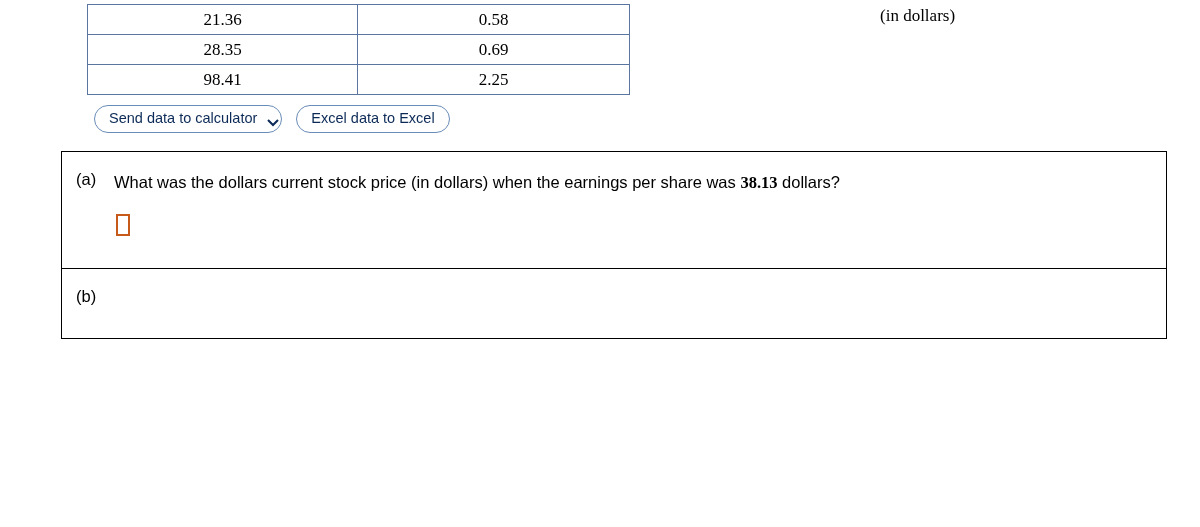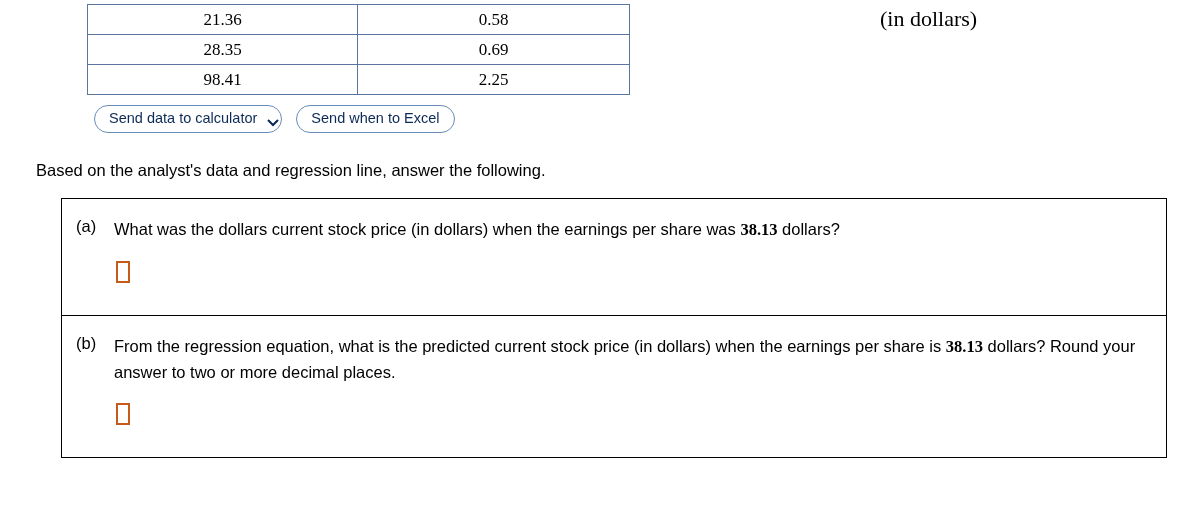--- a/index.html
+++ b/index.html
@@ -11,21 +11,21 @@
     color: #000;
     background: #fff;
     width: 1200px;
   }
   .container { position: relative; }
   .top-text {
     position: absolute;
     left: 880px;
     top: 2px;
     font-family: Georgia, 'Times New Roman', serif;
-    font-size: 22px;
+    font-size: 17px;
   }
   table.data {
     border-collapse: collapse;
     margin-left: 87px;
     margin-top: 4px;
   }
   table.data td {
     border: 1px solid #5a75a0;
     padding: 4px 0;
     text-align: center;
@@ -131,40 +131,33 @@
   <div class="btn-row">
     <button class="pill-btn">
       <span>Send data to calculator</span>
       <span class="chevron-down">
         <svg width="12" height="8" viewBox="0 0 12 8">
             <path d="M1 1 L6 6 L11 1" fill="none" stroke="#0b2a57" stroke-width="2"></path>
           </svg>
       </span>
     </button>
     <button class="pill-btn">
-      <span>Send when to Excel</span>
+      <span>Excel data to Excel</span>
     </button>
   </div>
 
-  <div class="instruction">Based on the analyst's data and regression line, answer the following.</div>
 
   <div class="qbox">
     <div class="qrow">
       <div class="qlabel">(a)</div>
       <div class="qcontent">
         <div class="qtext">
           <span>What was the dollars current stock price (in dollars) when the earnings per share was </span><span class="num">38.13</span><span> dollars?</span>
         </div>
         <input class="answer-slot" style="">
       </div>
     </div>
     <div class="qrow">
       <div class="qlabel">(b)</div>
-      <div class="qcontent">
-        <div class="qtext">
-          <span>From the regression equation, what is the predicted current stock price (in dollars) when the earnings per share is </span><span class="num">38.13</span><span> dollars? Round your answer to two or more decimal places.</span>
-        </div>
-        <input class="answer-slot" style="">
-      </div>
     </div>
   </div>
 
 </div>
 
 </body></html>

